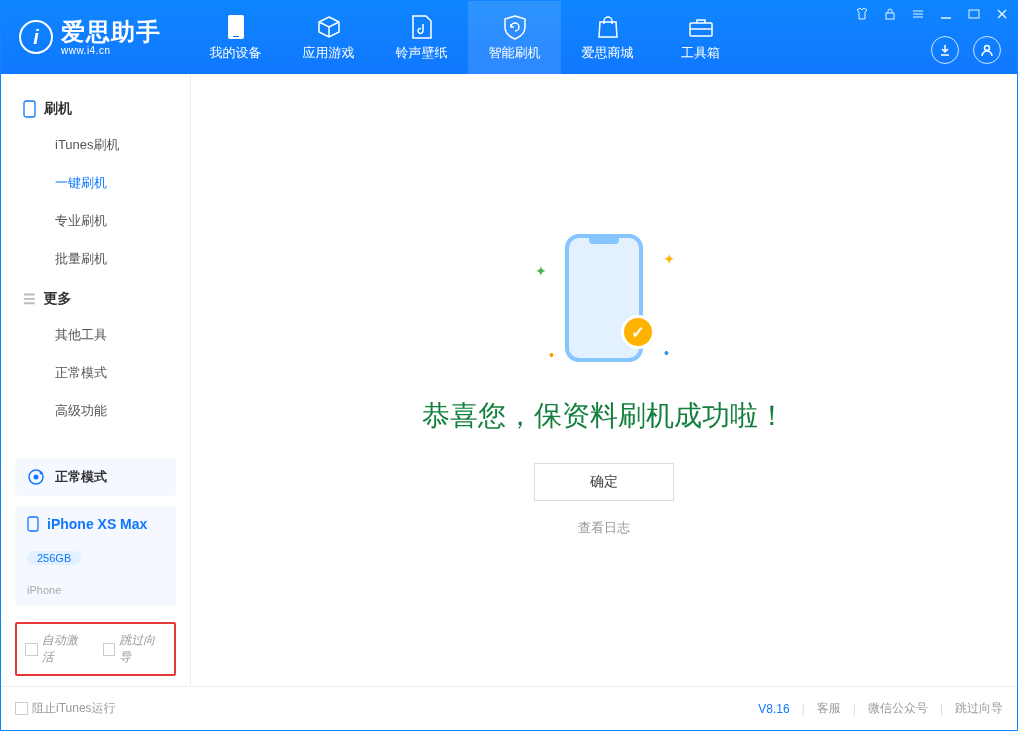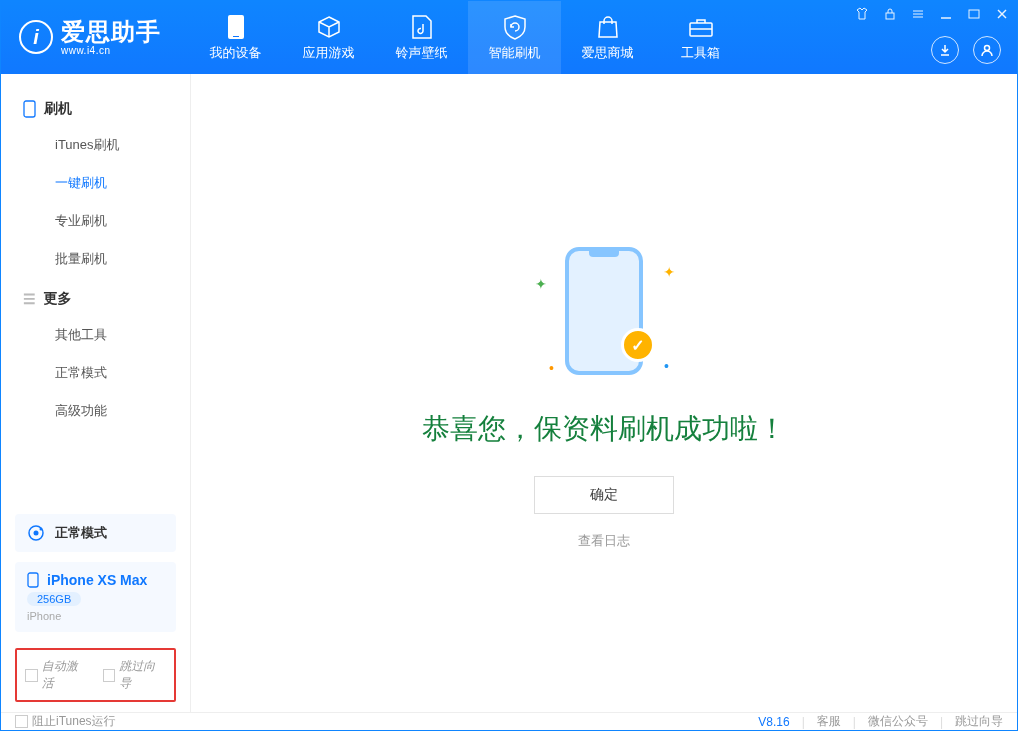--- a/index.html
+++ b/index.html
@@ -20,39 +20,39 @@
 .header-actions { position: absolute; right: 16px; bottom: 10px; display: flex; gap: 14px; }
 .header-action { width: 28px; height: 28px; border: 1.5px solid rgba(255,255,255,0.8); border-radius: 50%; display: flex; align-items: center; justify-content: center; cursor: pointer; color:#fff; }
 .body { flex: 1; display: flex; overflow: hidden; }
 .sidebar { width: 190px; border-right: 1px solid #eee; display: flex; flex-direction: column; padding-top: 18px; position: relative; }
 .sb-section { padding: 0 0 0 22px; margin-bottom: 4px; }
 .sb-header { display: flex; align-items: center; gap: 8px; font-size: 14px; color: #333; font-weight: bold; padding: 8px 0; }
 .sb-list { list-style: none; }
 .sb-item { font-size: 13px; color: #555; padding: 10px 0 10px 32px; cursor: pointer; }
 .sb-item.active { color: #1078ff; }
 .device-area { margin-top: auto; padding: 10px 14px 0 14px; }
-.mode-card, .device-card { background: #f5f9ff; border-radius: 4px; padding: 10px 12px; margin-bottom: 10px; font-size: 13px; color: #333; display:flex; flex-direction:column; gap:4px;}
+.mode-card, .device-card { background: #f5f9ff; border-radius: 4px; padding: 10px 12px; margin-bottom: 10px; font-size: 13px; color: #333; display:flex; flex-direction:column; gap:19px;}
 .mode-card { flex-direction: row; align-items:center; gap:10px; font-weight:bold; color:#333;}
 .device-name { font-weight: bold; color: #1078ff; font-size: 14px; display:flex; align-items:center; gap:8px;}
 .badge { display: inline-block; background: #e3f0ff; color: #1078ff; border-radius: 10px; padding: 1px 10px; font-size: 11px; width:fit-content;}
 .device-sub { font-size: 11px; color: #aaa; }
 .checkbox-row { border: 2px solid #e53935; border-radius: 2px; margin: 6px 14px 10px 14px; padding: 8px 8px; display: flex; gap: 14px; font-size: 12px; color: #999; font-style: italic; }
 .cb { display: flex; align-items: center; gap: 4px; cursor: pointer; }
 .cb-box { width: 13px; height: 13px; border: 1px solid #ccc; background:#fff; }
 .main { flex: 1; position: relative; display: flex; flex-direction: column; align-items: center; justify-content: center; }
 .success-art { position: relative; width: 150px; height: 150px; display:flex; align-items:center; justify-content:center; }
 .phone-frame { width: 78px; height: 128px; border: 4px solid #86c5ff; border-radius: 14px; background: #e3f1ff; position: relative; }
 .notch { position:absolute; top:0; left:50%; transform:translateX(-50%); width:30px; height:6px; background:#86c5ff; border-radius: 0 0 4px 4px;}
 .check-badge { position: absolute; right: 24px; bottom: 24px; width: 34px; height: 34px; background: #ffb300; border-radius: 50%; display:flex; align-items:center; justify-content:center; color:#fff; font-weight:bold; border:3px solid #fff;}
 .spark { position:absolute; font-size:14px; }
 .spark.s1{ left:6px; top:40px; color:#4caf50;} .spark.s2{ right:4px; top:28px; color:#ffb300;} .spark.s3{ right:10px; bottom:12px; color:#2196f3;} .spark.s4{ left:20px; bottom:10px; color:#ff9800;}
 .success-title { font-size: 28px; color: #15803d; margin-top: 24px; font-weight: 500; }
 .ok-btn { margin-top: 28px; width: 140px; height: 38px; border: 1px solid #ddd; background: #fff; font-size: 14px; color: #404040; cursor: pointer; }
 .log-link { margin-top: 18px; font-size: 13px; color: #999; cursor: pointer; }
-.footer { height: 18px; border-top: 1px solid #eee; display: flex; align-items: center; padding: 0 14px; font-size: 12px; color: #999; }
+.footer { height: 44px; border-top: 1px solid #eee; display: flex; align-items: center; padding: 0 14px; font-size: 12px; color: #999; }
 .footer .left { display: flex; align-items: center; gap: 6px; }
 .footer .right { margin-left: auto; display: flex; align-items: center; gap: 12px; }
 .footer .sep { color: #ddd; }
 .ver { color: #1078ff; }
 svg { display:block; }
 </style>
 </head>
 <body>
 
 <div class="window">

